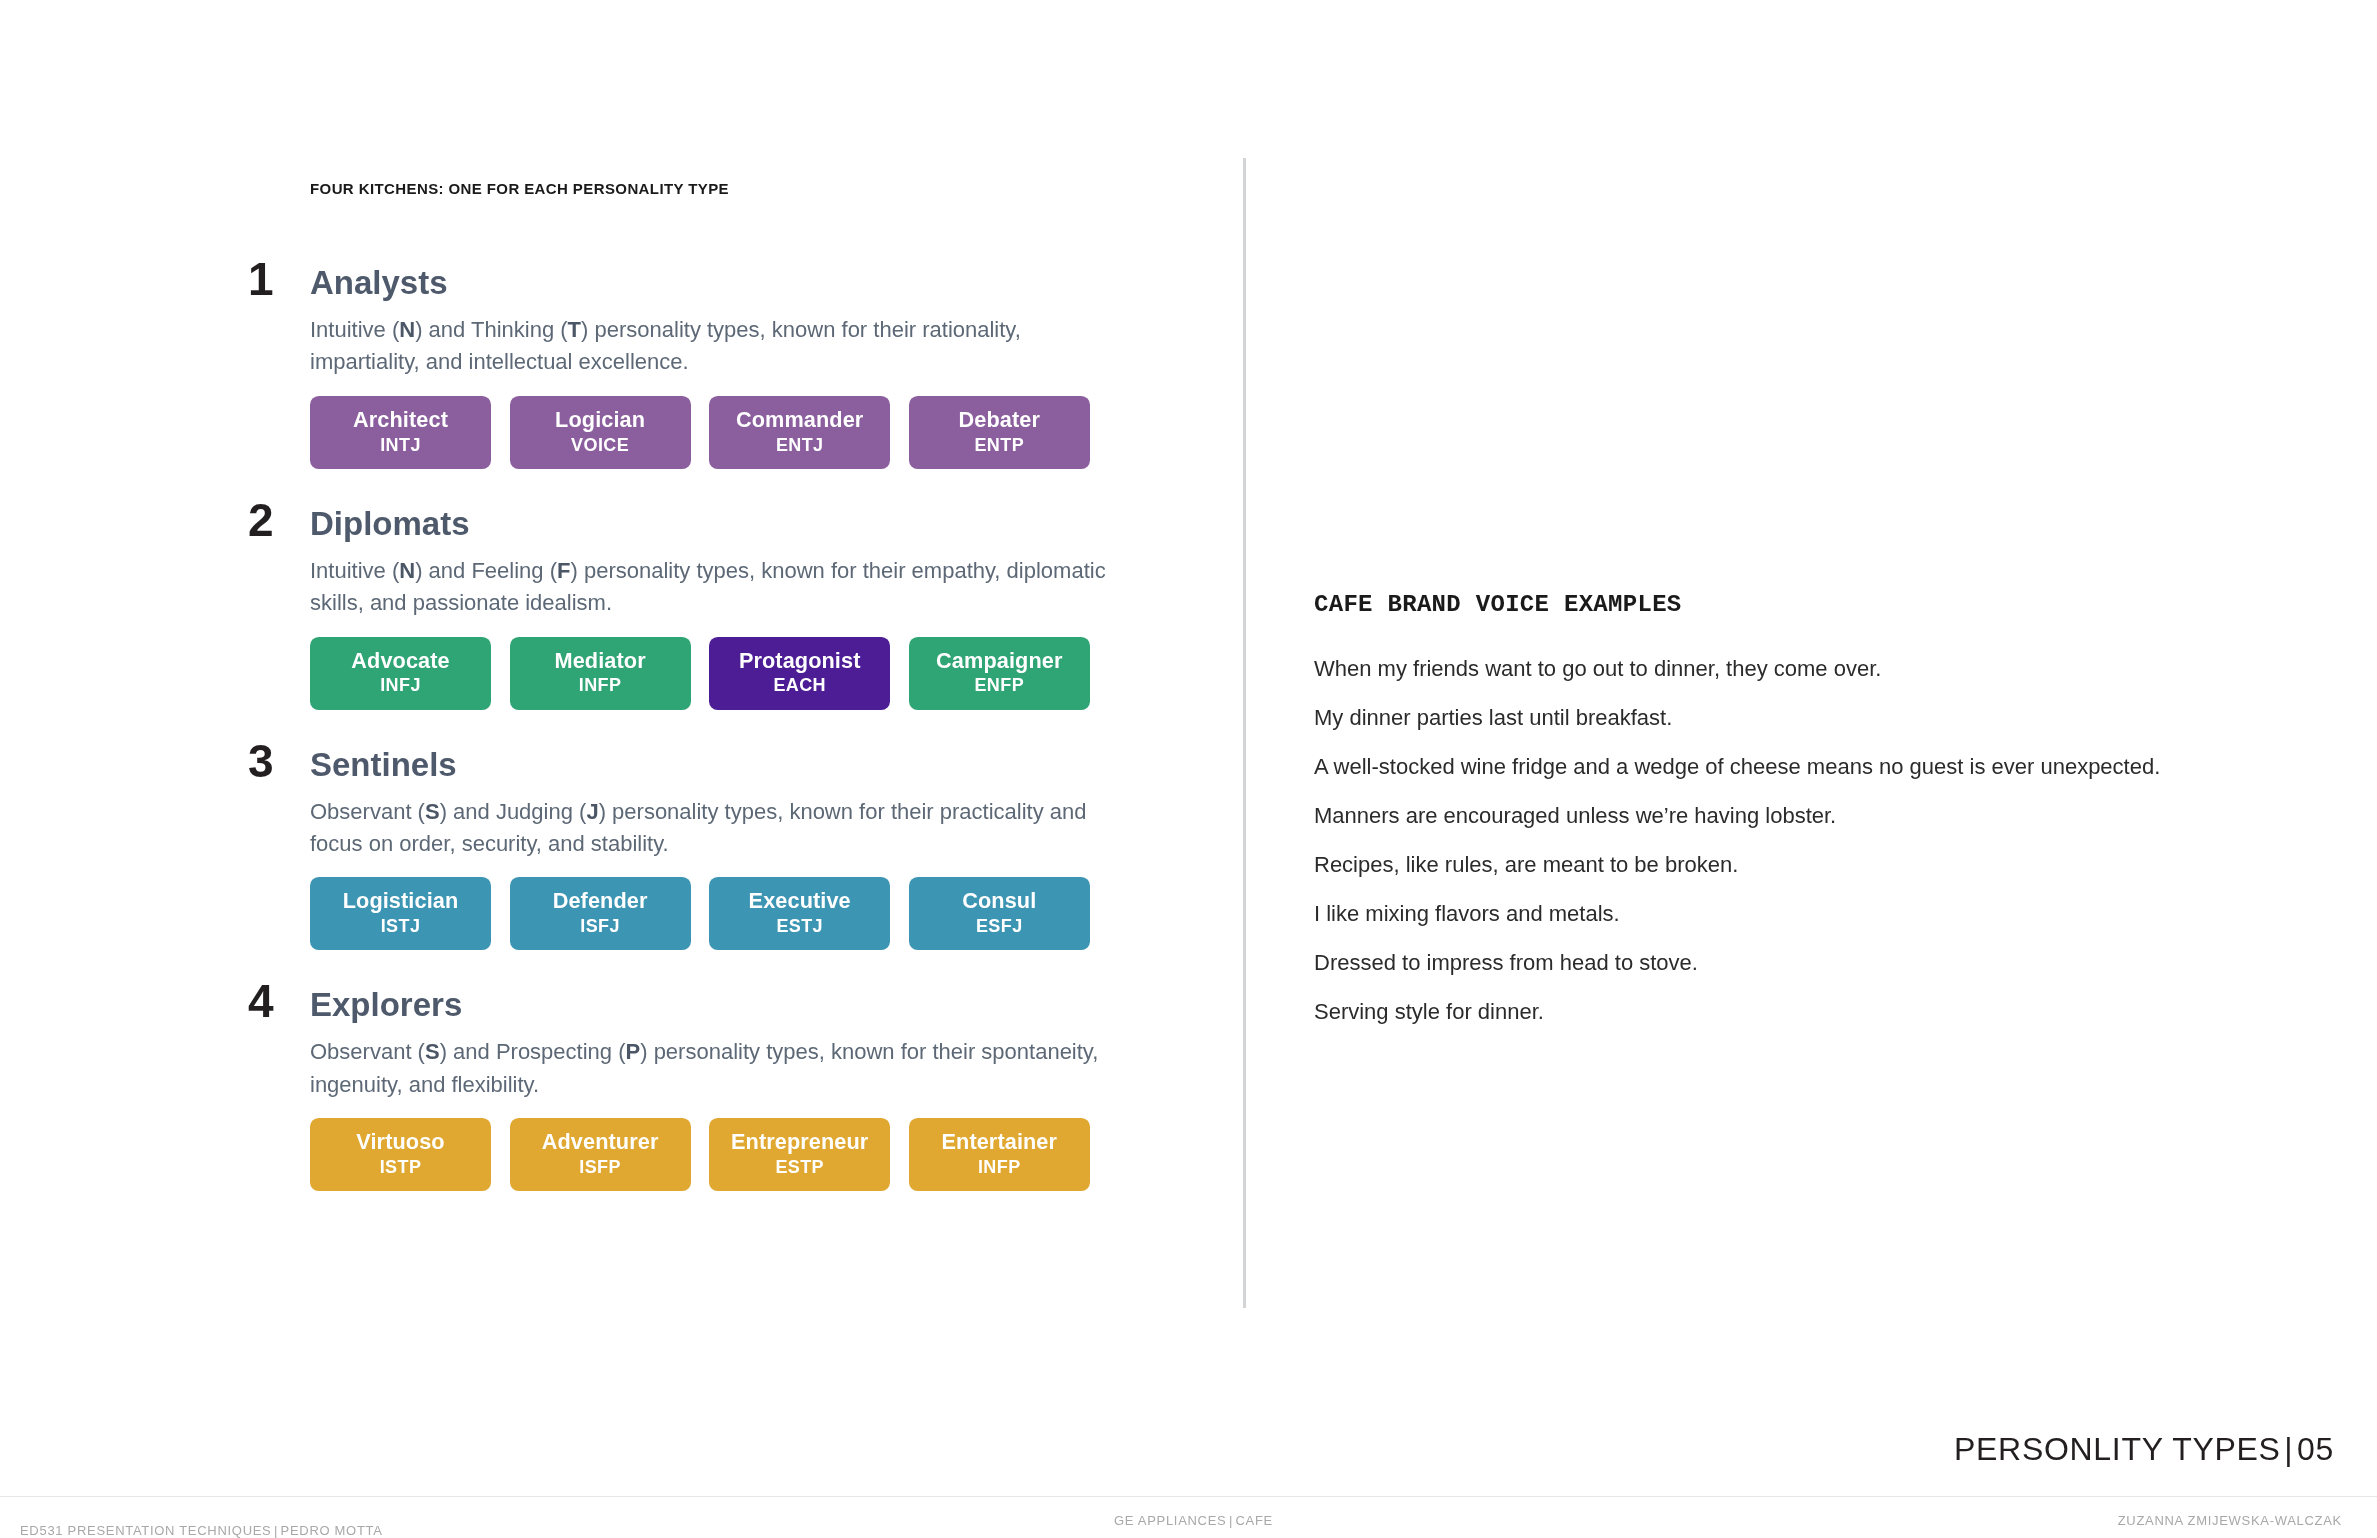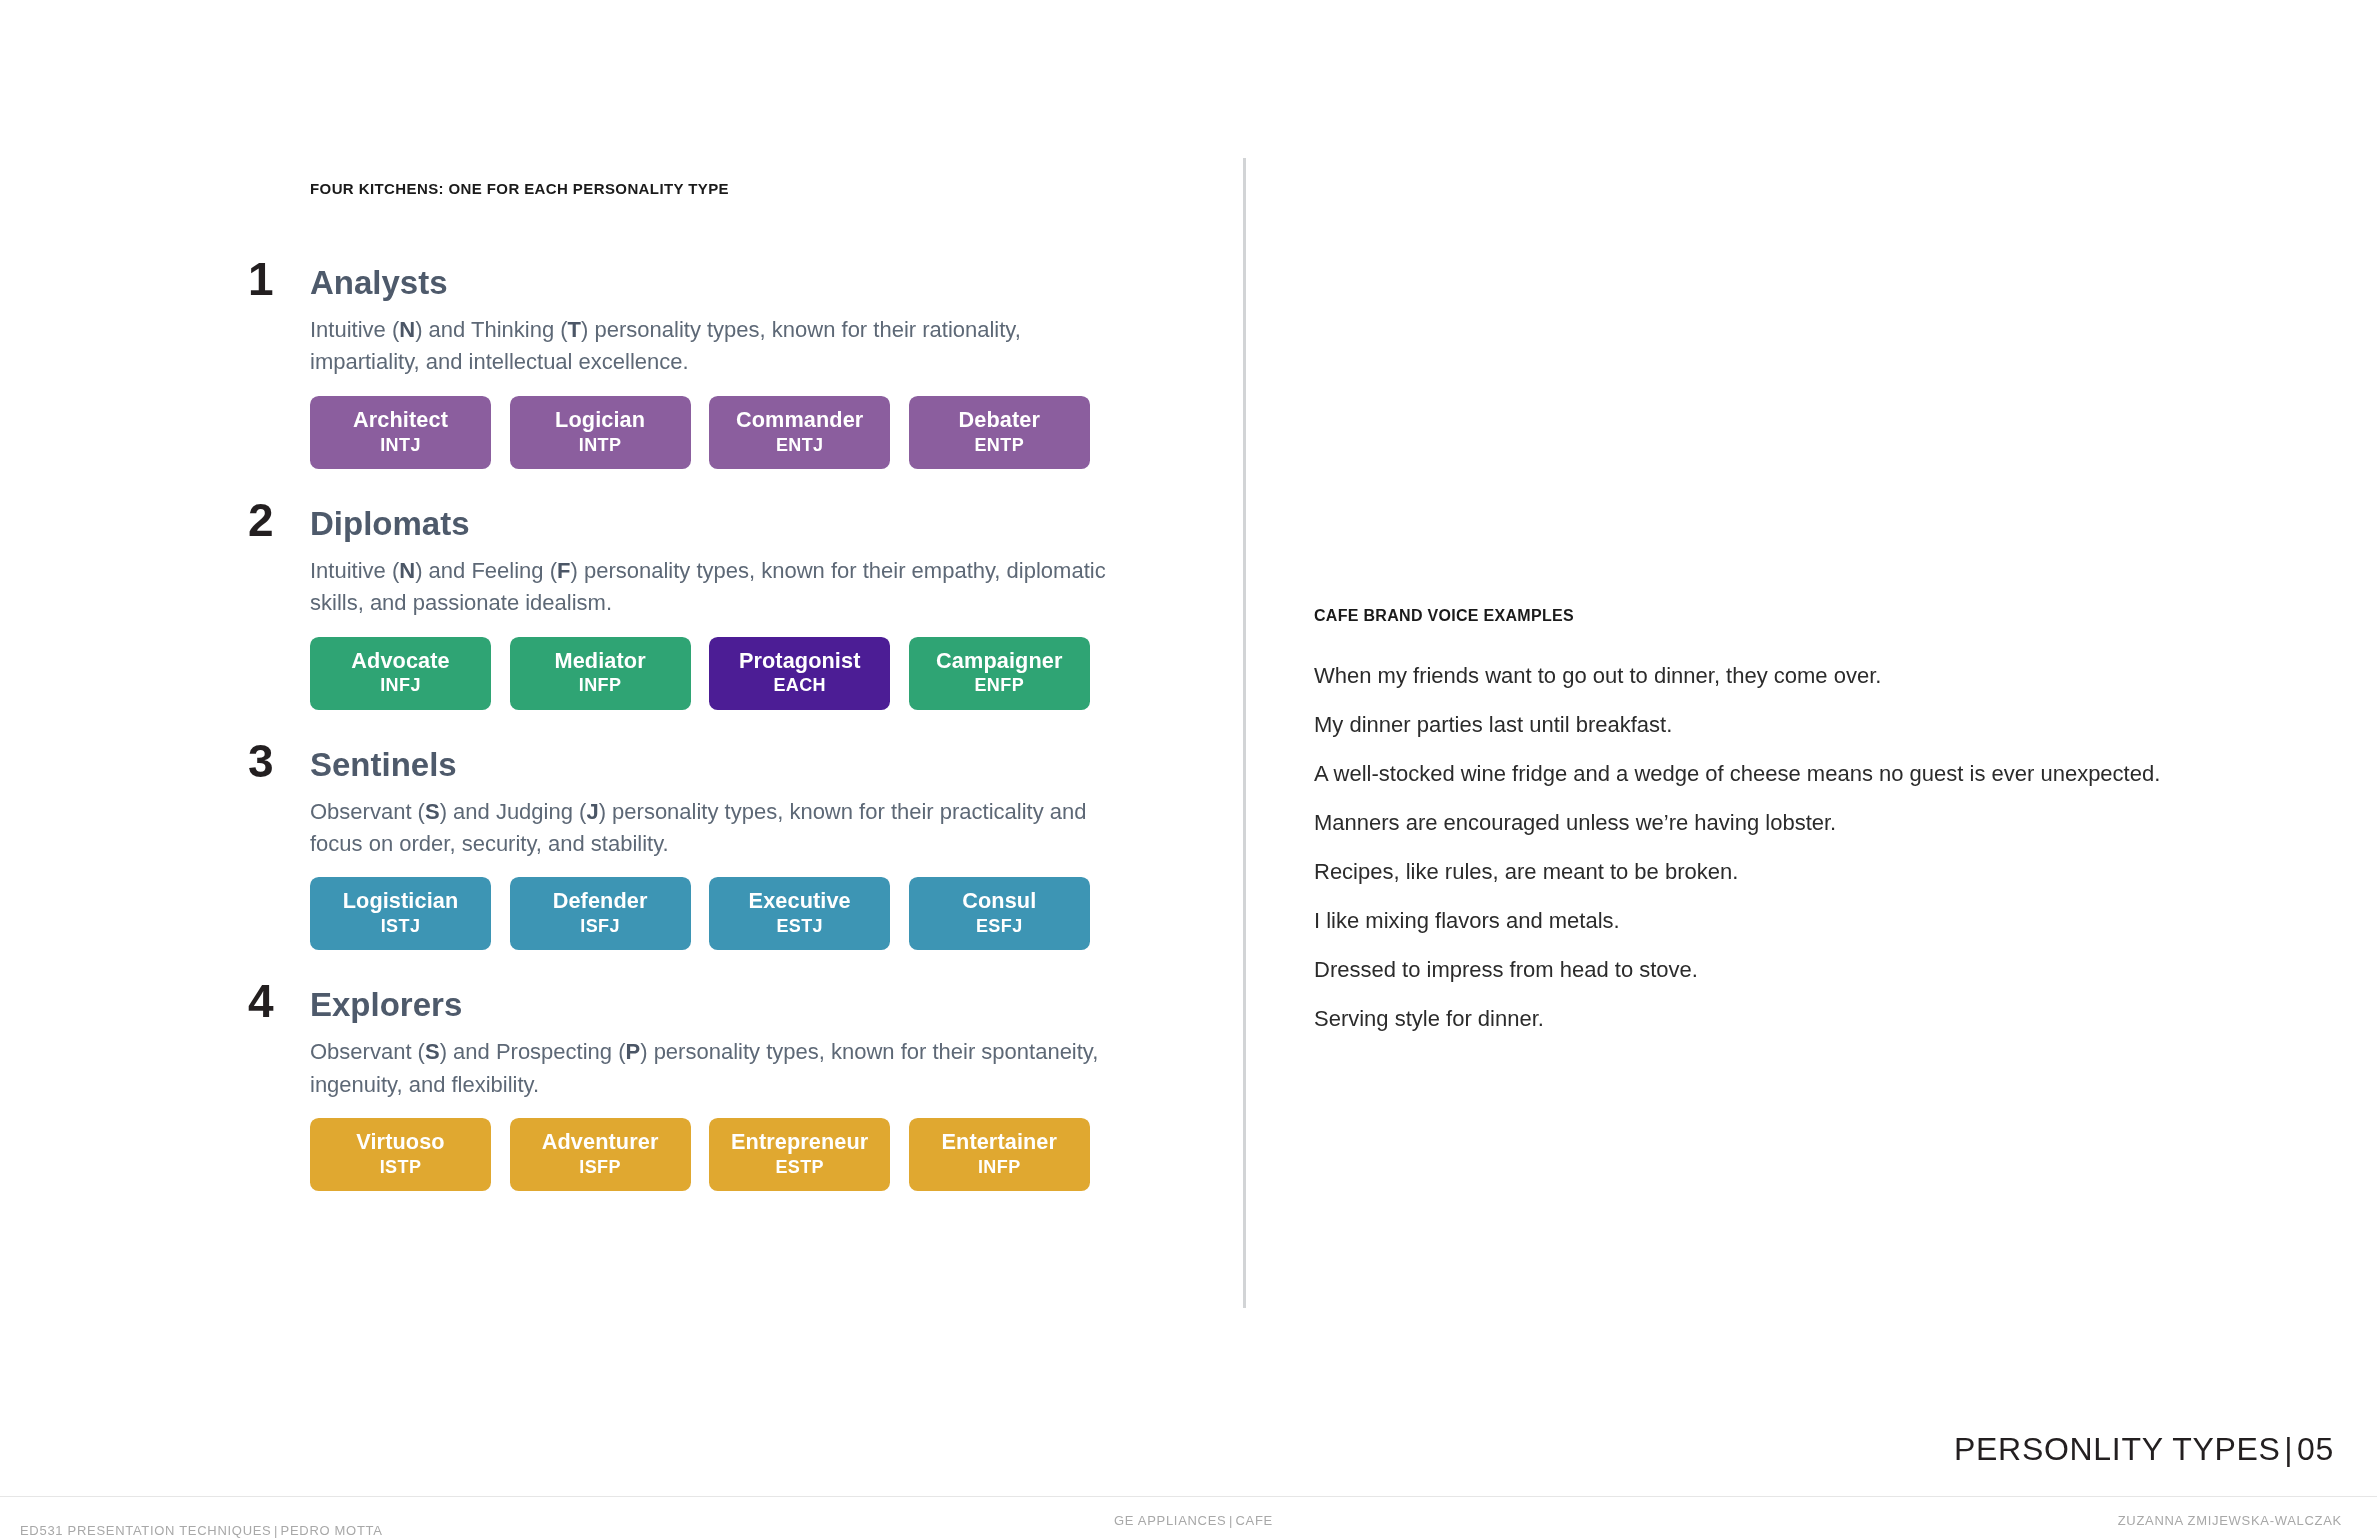--- a/index.html
+++ b/index.html
@@ -114,26 +114,27 @@
 
   
   #right-column {
     position: absolute;
     left: 1314px;
     top: 591px;
     width: 929px;
   }
 
   #voice-heading {
-    font-size: 16px;
+    font-size: 24px;
     font-weight: 700;
     letter-spacing: 0.3px;
     color: #1a1a1a;
-    margin: 16px 0 40px 0;
-    white-space: nowrap;
+    margin: 0 0 40px 0;
+    white-space: nowrap;
+    font-family: Liberation Mono, monospace;
   }
 
   .voice-line {
     font-size: 22px;
     font-weight: 400;
     color: #2b2b2b;
     line-height: 1;
     margin: 0 0 27px 0;
     white-space: nowrap;
   }
@@ -194,21 +195,21 @@
         <div class="group-number">1</div>
         <div class="group-title">Analysts</div>
         <div class="group-desc"><span>Intuitive (</span><b>N</b><span>) and Thinking (</span><b>T</b><span>) personality types, known for their rationality, impartiality, and intellectual excellence.</span></div>
         <div class="card-row">
           <div class="type-card" style="background: rgb(139, 94, 158);">
             <div class="card-name">Architect</div>
             <div class="card-code">INTJ</div>
           </div>
           <div class="type-card" style="background: rgb(139, 94, 158);">
             <div class="card-name">Logician</div>
-            <div class="card-code">INTP</div>
+            <div class="card-code">VOICE</div>
           </div>
           <div class="type-card" style="background: rgb(139, 94, 158);">
             <div class="card-name">Commander</div>
             <div class="card-code">ENTJ</div>
           </div>
           <div class="type-card" style="background: rgb(139, 94, 158);">
             <div class="card-name">Debater</div>
             <div class="card-code">ENTP</div>
           </div>
         </div>

